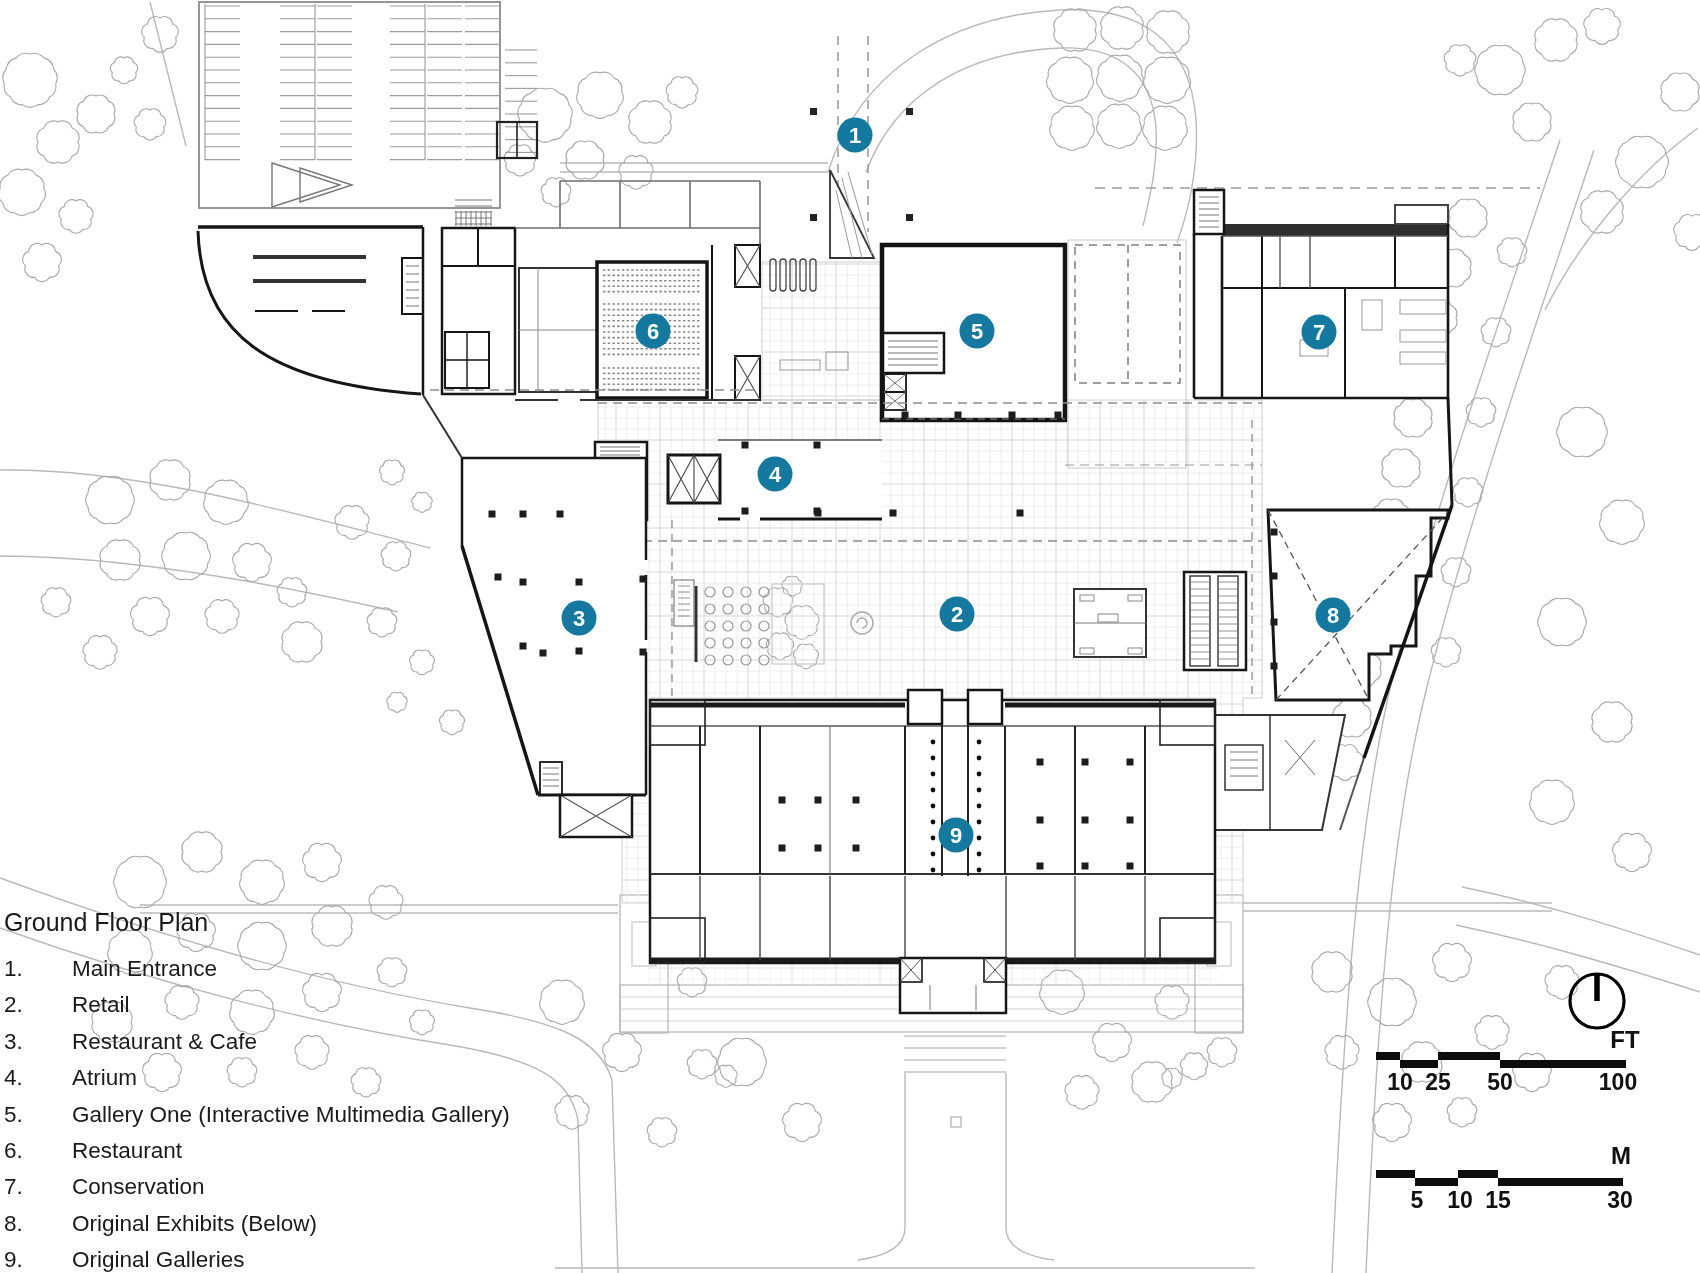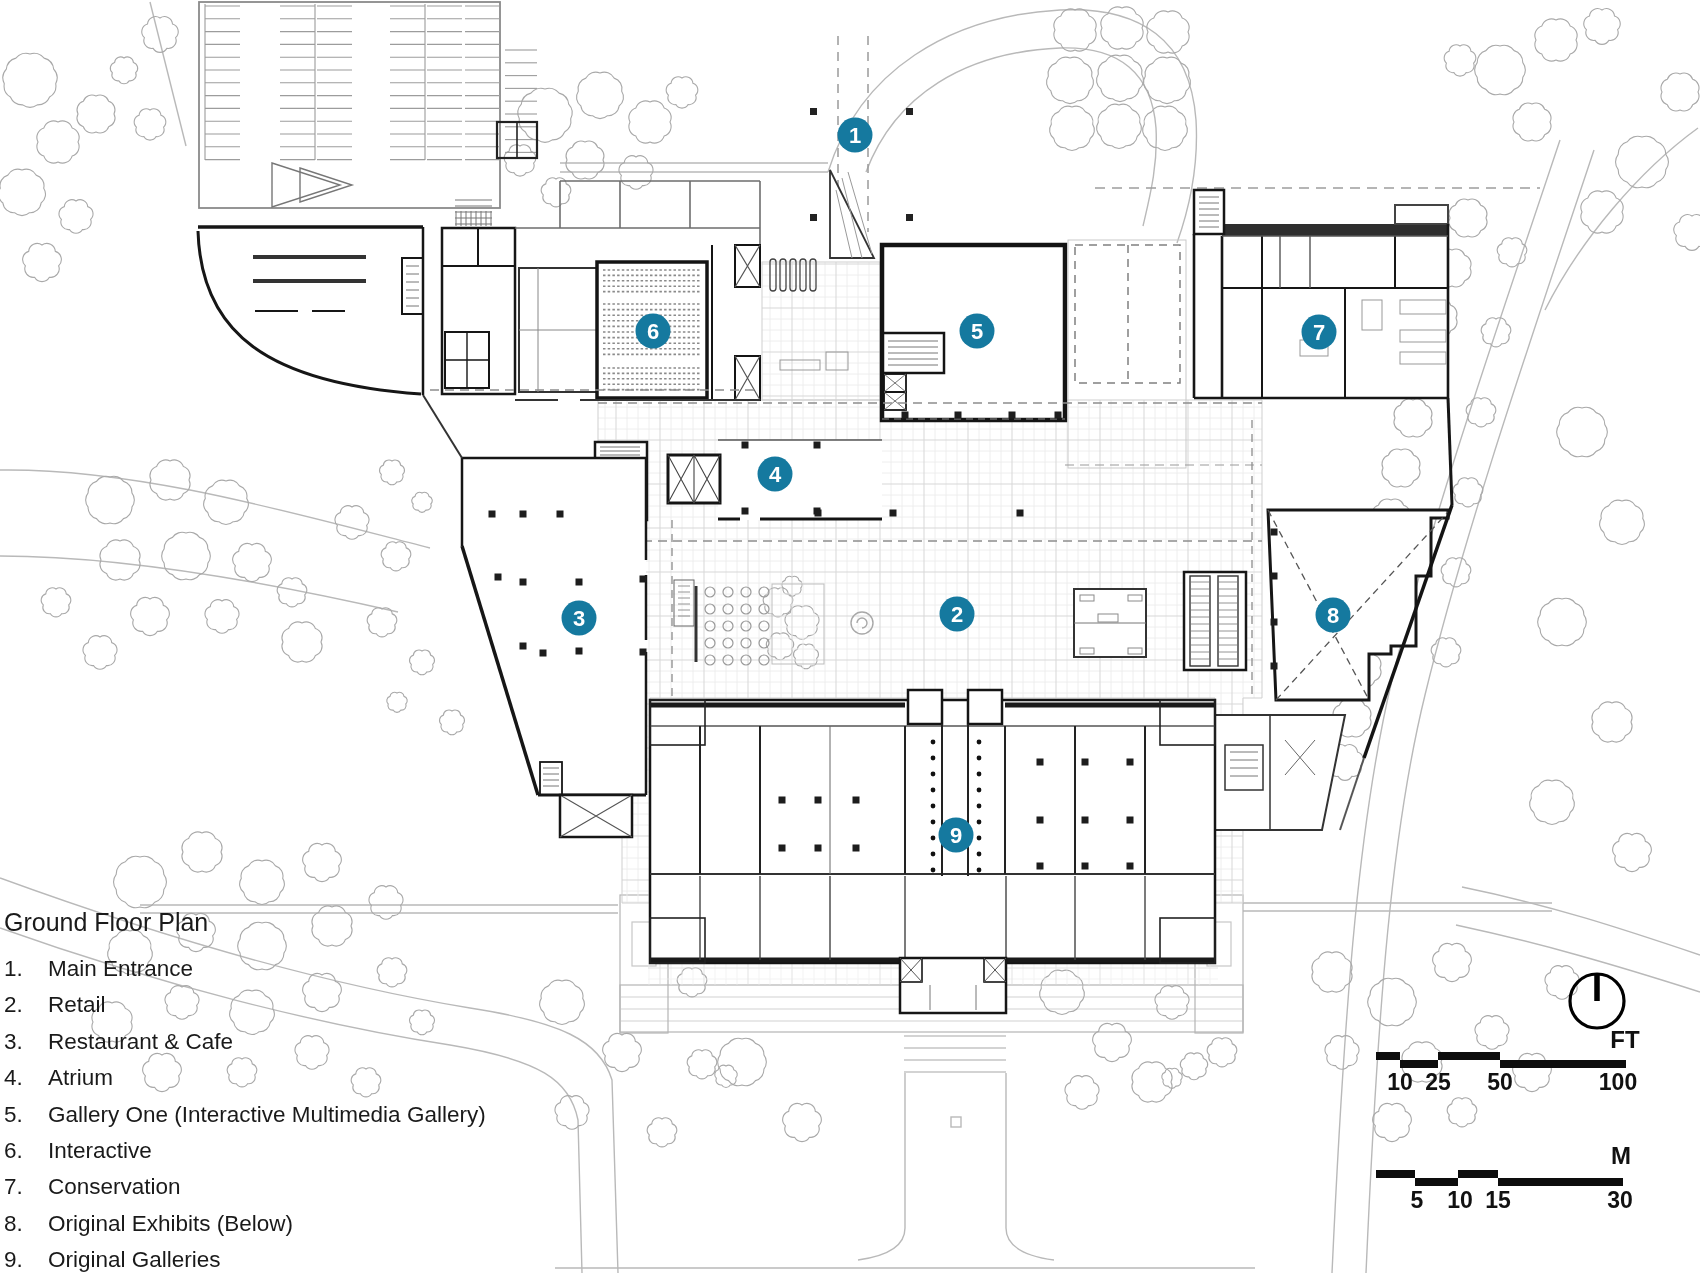--- a/index.html
+++ b/index.html
@@ -5,21 +5,21 @@
   html,body{margin:0;padding:0;background:#ffffff;}
   .stage{position:relative;width:1700px;height:1273px;background:#ffffff;overflow:hidden;
          font-family:"Liberation Sans",sans-serif;color:#1a1a1a;}
   .plan-svg{position:absolute;left:0;top:0;width:1700px;height:1273px;}
   
   .legend{position:absolute;left:4px;top:908px;width:540px;}
   .legend h2{margin:0 0 14px 0;font-size:25px;font-weight:normal;letter-spacing:0;}
   .legend ol{list-style:none;margin:0;padding:0;}
   .legend li{display:flex;font-size:22.5px;line-height:36.4px;}
   .legend .num{width:44px;flex:0 0 44px;}
-  .legend .lab{flex:1;}
+  .legend .lab{flex:1;margin-left:24px;}
   text{font-family:"Liberation Sans",sans-serif;}
   .sc-num{font-size:23px;font-weight:bold;fill:#111;}
   .sc-unit{font-size:24px;font-weight:bold;fill:#111;}
   .mk-num{font-size:22px;font-weight:bold;fill:#ffffff;}
 </style>
 </head>
 <body>
 
 <div class="stage">
 
@@ -721,21 +721,21 @@
         <li>
           <span class="num">4.</span>
           <span class="lab">Atrium</span>
         </li>
         <li>
           <span class="num">5.</span>
           <span class="lab">Gallery One (Interactive Multimedia Gallery)</span>
         </li>
         <li>
           <span class="num">6.</span>
-          <span class="lab">Interactive</span>
+          <span class="lab">Restaurant</span>
         </li>
         <li>
           <span class="num">7.</span>
           <span class="lab">Conservation</span>
         </li>
         <li>
           <span class="num">8.</span>
           <span class="lab">Original Exhibits (Below)</span>
         </li>
         <li>

